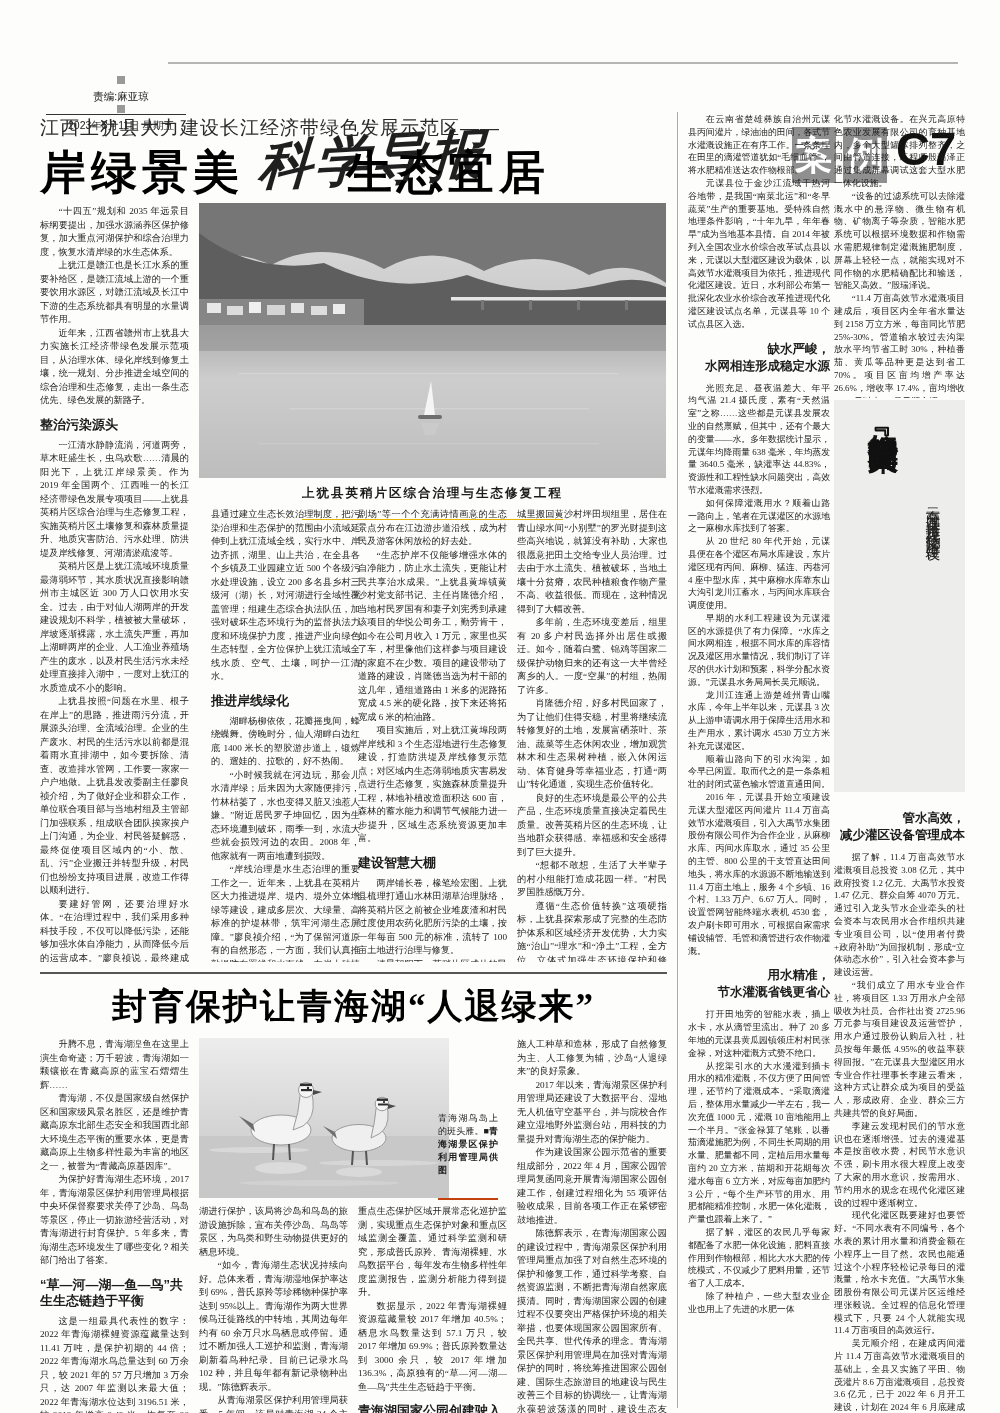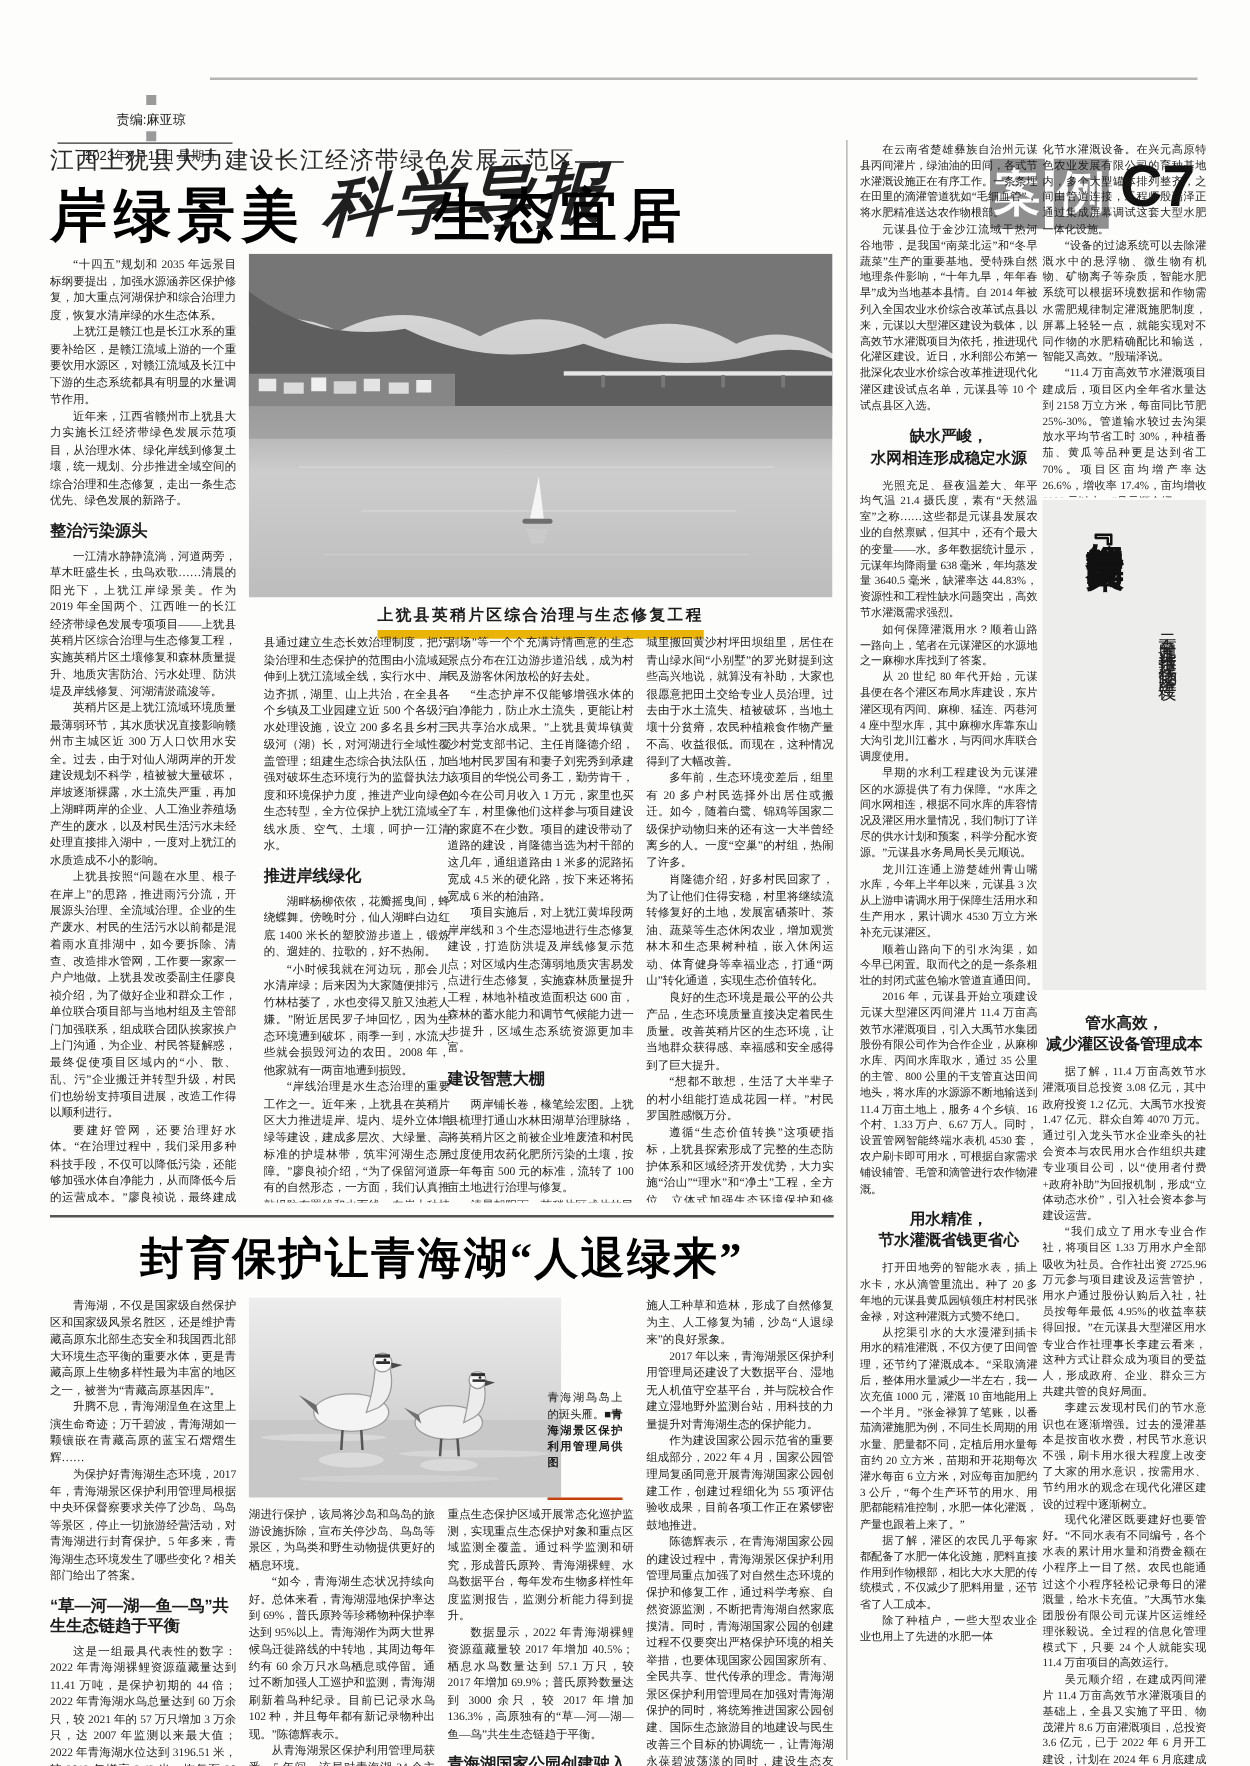--- a/index.html
+++ b/index.html
@@ -20,31 +20,31 @@
   .pageno{left:896px;top:121px;font-family:Liberation Sans, sans-serif;font-weight:bold;font-size:47px;color:#111;}
   
   .vline{left:677px;top:112px;width:1px;height:1296px;background:#aaa;}
   
   .a1-kicker{left:40px;top:115px;width:620px;font-family:"Liberation Sans",sans-serif;font-size:19px;color:#2a2a2a;letter-spacing:1px;}
   .a1-title{left:40px;top:142px;width:628px;font-family:"Liberation Sans",sans-serif;font-weight:900;
             font-size:46px;letter-spacing:5px;color:#000;}
   .photo1{left:199px;top:203px;width:467px;height:275px;}
   .caption1-wrap{left:199px;top:483px;width:467px;text-align:center;}
   .caption1{display:inline-block;font-weight:bold;font-size:12.5px;letter-spacing:2px;
-            border-bottom:7px solid #eab308;padding-bottom:3px;}
+            border-bottom:1px solid #eab308;padding-bottom:17px;}
   
   .col{overflow:hidden;text-align:justify;}
   .col p{margin:0;}
   .b-p,.b-pc{font-size:9.2px;line-height:13.5px;}
   .b-p{text-indent:2em;}
   .b-pc{text-indent:0;}
   .b-h{font-family:"Liberation Sans",sans-serif;font-weight:bold;font-size:13px;line-height:16px;
        margin:9px 0 6px !important;text-indent:0;text-align:left;}
   .b-h2{font-family:"Liberation Sans",sans-serif;font-weight:bold;font-size:12.5px;line-height:17px;
-        margin:10px 0 7px !important;text-indent:0;white-space:pre-line;text-align:center;}
+        margin:10px 0 7px !important;text-indent:0;white-space:pre-line;text-align:right;}
   .a1c{top:508px;height:454px;width:149px;}
   .a1c1{left:40px;top:205px;height:757px;width:149px;}
   .a1c2{left:211px;} .a1c3{left:358px;} .a1c4{left:517px;width:150px;}
   
   .a3 .b-p,.a3 .b-pc{font-size:8.9px;line-height:12.8px;}
   .a3colA{left:688px;top:113px;width:142px;height:1300px;}
   .a3colBt{left:834px;top:113px;width:131px;height:285px;}
   .a3colBb{left:834px;top:800px;width:131px;height:613px;}
   .vtitle-block{left:834px;top:400px;width:131px;height:392px;background:#ededeb;}
   .vtitle{position:absolute;left:28px;top:10px;writing-mode:vertical-rl;font-weight:bold;font-size:30px;
@@ -249,22 +249,22 @@
       <line x1="154" y1="113" x2="153" y2="127" stroke="#555" stroke-width="2"></line>
       <line x1="167" y1="113" x2="168" y2="127" stroke="#555" stroke-width="2"></line>
       <ellipse cx="160" cy="134" rx="23" ry="5" fill="#e0e0e0" opacity="0.7"></ellipse>
     </svg>
   </div>
   <div class="abs caption2">
     <span>青海湖鸟岛上的斑头雁。</span><span class="credit">■青海湖景区保护利用管理局供图</span>
   </div>
 
   <div class="abs col a2c1">
+      <p class="b-p">升腾不息，青海湖湟鱼在这里上演生命奇迹；万千碧波，青海湖如一颗镶嵌在青藏高原的蓝宝石熠熠生辉……</p>
       <p class="b-p">青海湖，不仅是国家级自然保护区和国家级风景名胜区，还是维护青藏高原东北部生态安全和我国西北部大环境生态平衡的重要水体，更是青藏高原上生物多样性最为丰富的地区之一，被誉为“青藏高原基因库”。</p>
-      <p class="b-p">升腾不息，青海湖湟鱼在这里上演生命奇迹；万千碧波，青海湖如一颗镶嵌在青藏高原的蓝宝石熠熠生辉……</p>
       <p class="b-p">为保护好青海湖生态环境，2017 年，青海湖景区保护利用管理局根据中央环保督察要求关停了沙岛、鸟岛等景区，停止一切旅游经营活动，对青海湖进行封育保护。5 年多来，青海湖生态环境发生了哪些变化？相关部门给出了答案。</p>
       <p class="b-h">“草—河—湖—鱼—鸟”共生生态链趋于平衡</p>
       <p class="b-p">这是一组最具代表性的数字：2022 年青海湖裸鲤资源蕴藏量达到 11.41 万吨，是保护初期的 44 倍；2022 年青海湖水鸟总量达到 60 万余只，较 2021 年的 57 万只增加 3 万余只，达 2007 年监测以来最大值；2022 年青海湖水位达到 3196.51 米，较 2012 年增高 2.43 米，恢复至 20 世纪 60 年代的水平……</p>
     </div>
   <div class="abs col a2c a2c2">
       <p class="b-pc">湖进行保护，该局将沙岛和鸟岛的旅游设施拆除，宣布关停沙岛、鸟岛等景区，为鸟类和野生动物提供更好的栖息环境。</p>
       <p class="b-p">“如今，青海湖生态状况持续向好。总体来看，青海湖湿地保护率达到 69%，普氏原羚等珍稀物种保护率达到 95%以上。青海湖作为两大世界候鸟迁徙路线的中转地，其周边每年约有 60 余万只水鸟栖息或停留。通过不断加强人工巡护和监测，青海湖刷新着鸟种纪录。目前已记录水鸟 102 种，并且每年都有新记录物种出现。”陈德辉表示。</p>
       <p class="b-p">从青海湖景区保护利用管理局获悉，5 年间，该局对青海湖 24 个主要鸟类栖息地、15 个普氏原羚活动区、28 个</p>
     </div>
   <div class="abs col a2c a2c3">

